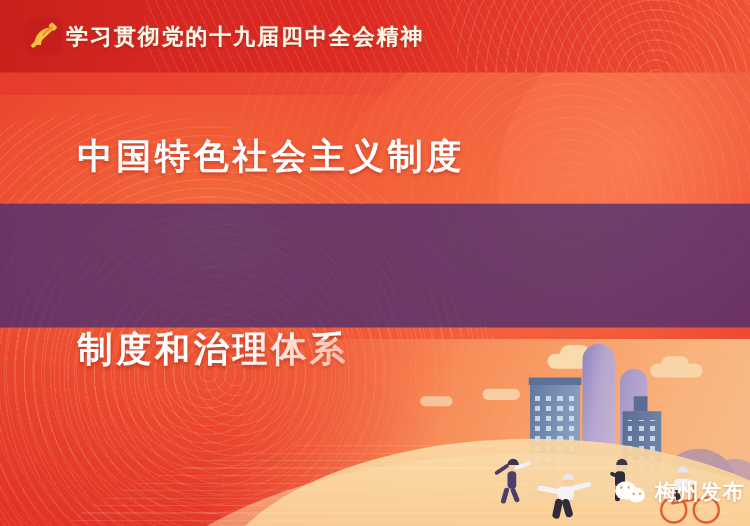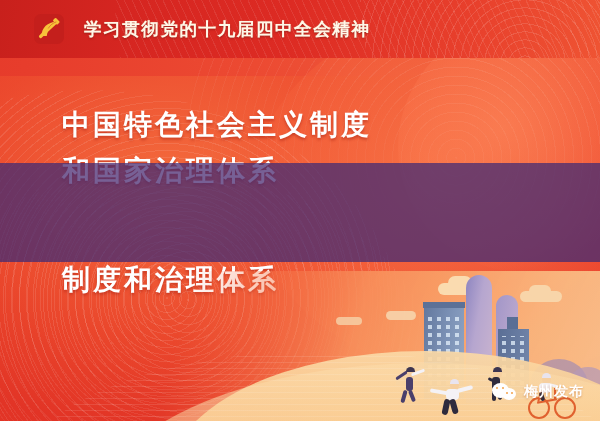--- a/index.html
+++ b/index.html
@@ -78,22 +78,22 @@
     transform:rotate(-6deg);
   }
   .banner-arc{
     position:absolute; right:-90px; top:-160px; width:330px; height:330px;
     border-radius:50%;
     background:repeating-radial-gradient(circle at 50% 68%,
        rgba(255,255,255,.12) 0px, rgba(255,255,255,.12) 1px,
        rgba(255,255,255,0) 1px, rgba(255,255,255,0) 8px);
   }
   .banner-inner{
-    position:absolute; left:34px; top:0; height:58px;
-    display:flex; align-items:center; gap:20px;justify-content:center;
+    position:absolute; left:20px; top:0; height:58px;
+    display:flex; align-items:center; gap:3px;justify-content:center;
   }
   .emblem{
     width:30px; height:30px; position:relative; flex:0 0 auto;
   }
   .banner-title{
     font-size:17.5px; font-weight:700; color:#fff7e8;
     letter-spacing:1.6px;
     text-shadow:0 1px 2px rgba(120,10,10,.65), 0 0 1px rgba(255,220,170,.8);
     white-space:nowrap;
   }
@@ -235,21 +235,21 @@
   .watermark{
     position:absolute; left:492px; top:382px;
     display:flex; align-items:center; gap:6px;
   }
   .wechat-icon{ position:relative; width:26px; height:20px; }
   .bub{ position:absolute; border-radius:50%; background:#ffffff; }
   .bub.big{ left:0; top:1px; width:17px; height:15px; }
   .bub.small{ left:10px; top:6px; width:14px; height:12px; }
   .dot{ position:absolute; width:2.2px; height:2.2px; border-radius:50%; background:#f3a24a; }
   .wm-text{
-    font-size:14px; font-weight:700; color:#ffffff; letter-spacing:1px;
+    font-size:17px; font-weight:700; color:#ffffff; letter-spacing:1px;
     text-shadow:0 1px 2px rgba(180,90,40,.45);
     white-space:nowrap;
   }
 </style>
 </head>
 <body>
 
 <div class="stage">
 
   <div class="bg-base"></div>
@@ -272,21 +272,20 @@
           <path d="M8 23.5 C8 14.5 14.5 8.5 24 8.2 C18.5 11.2 14.8 15.8 13.6 23.5 Z" fill="#f7c33a"></path>
           <path d="M23.8 8.4 C20 9.6 17 12.2 15.2 15.4" stroke="#c41f1c" stroke-width="1" fill="none" opacity=".45"></path>
         </svg>
       </div>
       <div class="banner-title">学习贯彻党的十九届四中全会精神</div>
     </div>
   </div>
 
   <div class="poster-text">
     <div class="poster-line l1">中国特色社会主义制度</div>
-    <div class="poster-line l2">和国家治理体系</div>
     <div class="poster-line l3">制度和治理体系</div>
   </div>
 
   <div class="illus">
     <div class="illus-sky"></div>
 
     <div class="cloud c1"></div>
     <div class="cloud c2"></div>
     <div class="cloud c3"></div>
     <div class="cloud c4"></div>

